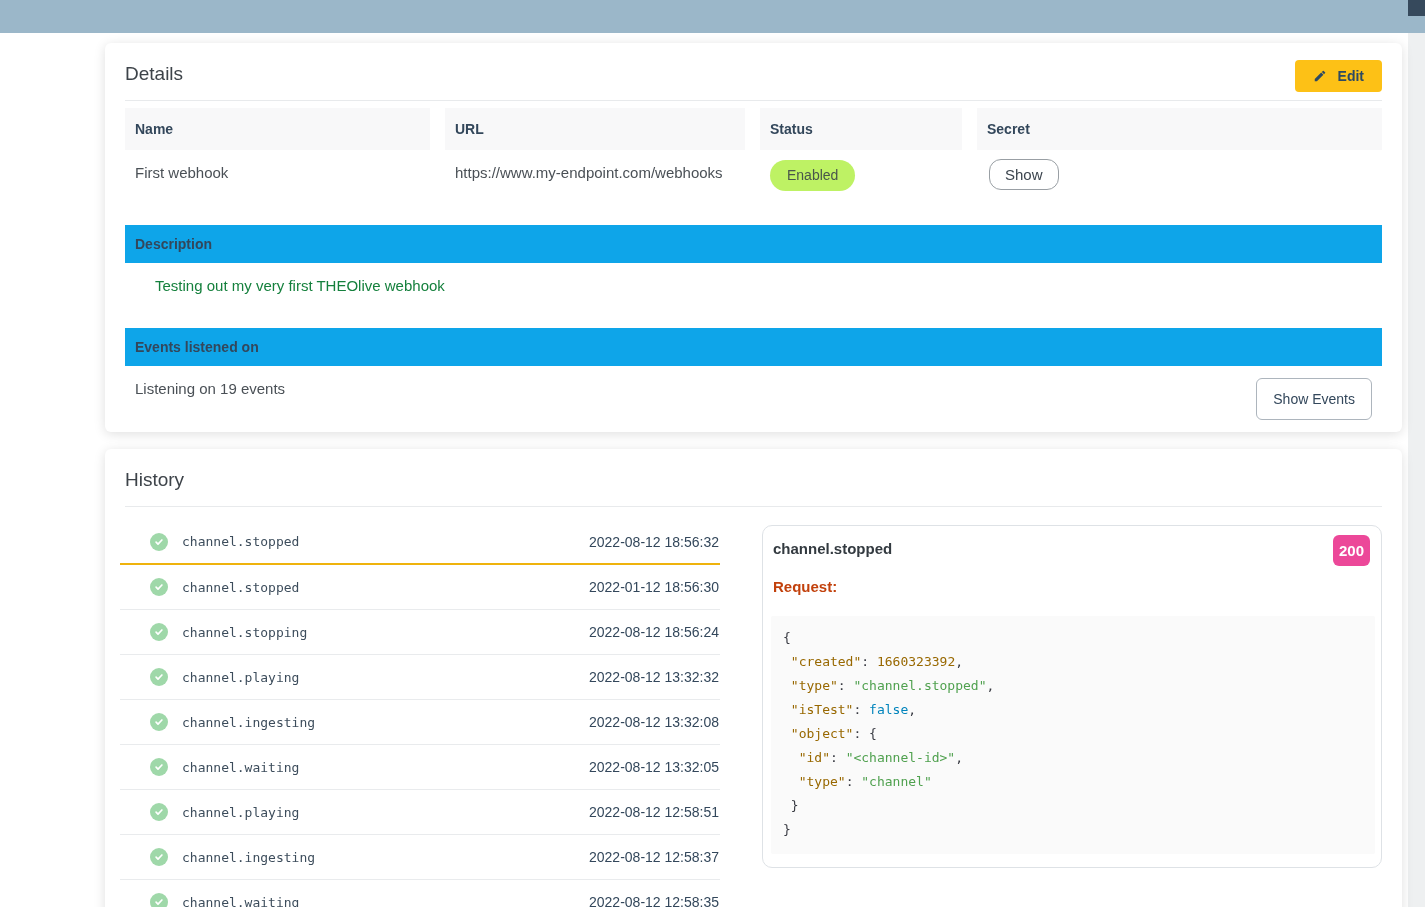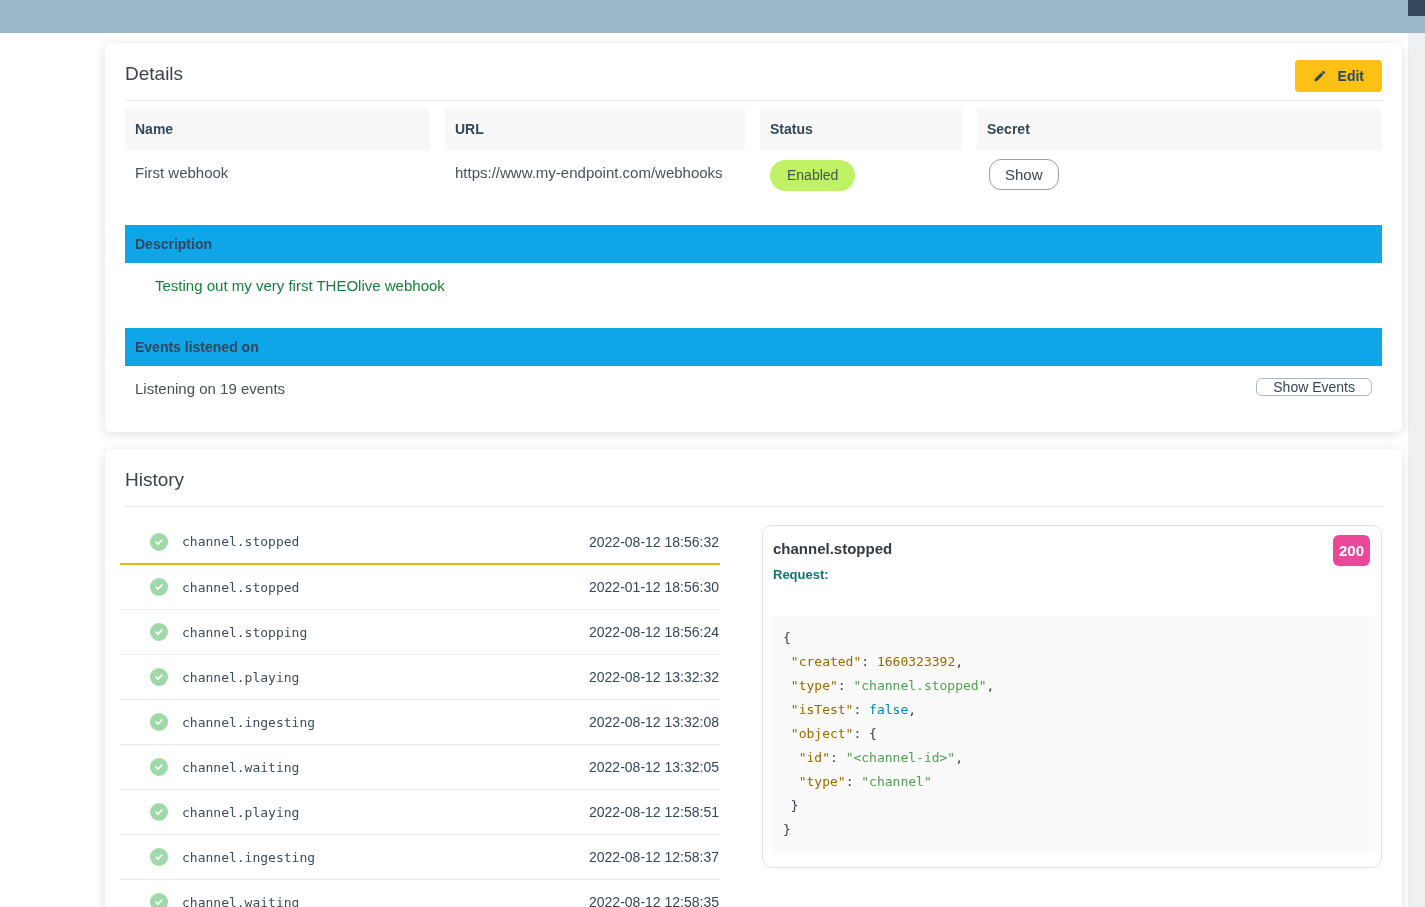--- a/index.html
+++ b/index.html
@@ -38,21 +38,21 @@
     background:#0ea5e9; padding-left:10px; font-size:14px; font-weight:700; color:#33475b; }
   .desc-band { top:182px; }
   .desc-val { position:absolute; left:30px; top:234px; font-size:15px; color:#15803d;margin-left:20px; }
   .events-band { top:285px; }
   .events-val { position:absolute; left:30px; top:337px; font-size:15px; color:#4a5056; }
 
   .pill { display:inline-block; height:31px; line-height:31px; padding:0 17px;
     background:#bef264; border-radius:16px; font-size:14px; color:#49564b; }
   .show-btn { height:31px; padding:0 15px; background:#fff; border:1px solid #999fa4;
     border-radius:12px; font-family:inherit; font-size:15px; color:#3c454e; cursor:pointer; }
-  .show-events-btn { position:absolute; right:30px; top:335px; height:18px; padding:0 16px;
+  .show-events-btn { position:absolute; right:30px; top:335px; height:42px; padding:0 16px;
     background:#fff; border:1px solid #adb5bd; border-radius:6px; font-family:inherit;
     font-size:14px; color:#33475b; cursor:pointer; }
 
   
   .event-list { position:absolute; left:15px; top:71px; width:600px; }
   .hrow { position:relative; height:45px; display:flex; align-items:center;
     border-bottom:1px solid #e9ebed; cursor:pointer; }
   .hrow.selected { border-bottom:2px solid #efb30d; }
   .chk { position:absolute; left:30px; width:18px; height:18px; border-radius:50%;
     background:#9fd8a9; display:flex; align-items:center; justify-content:center; }
@@ -60,21 +60,21 @@
   .ev { position:absolute; left:62px; font-family:"DejaVu Sans Mono","Liberation Mono",monospace;
     font-size:13px; color:#3d4d5c; }
   .ts { position:absolute; right:1px; font-size:14px; color:#33475b; }
 
   
   .detail-panel { position:absolute; left:657px; top:76px; width:620px; height:343px;
     border:1px solid #dee2e6; border-radius:10px; background:#fff; }
   .detail-title { position:absolute; left:10px; top:14px; font-size:15px; font-weight:700; color:#333a40; }
   .code-badge { position:absolute; right:11px; top:9px; width:37px; height:31px; line-height:31px;
     text-align:center; background:#ec4899; border-radius:6px; color:#fff; font-size:15px; font-weight:700; }
-  .req-label { position:absolute; left:10px; top:41px; font-size:13px; font-weight:700; color:#0f766e; }
+  .req-label { position:absolute; left:10px; top:52px; font-size:15px; font-weight:700; color:#c2410c; }
   .code-block { position:absolute; left:8px; top:90px; width:604px; height:238px;
     background:#fafafa; border-radius:2px; padding:10px 12px; overflow:hidden;
     font-family:"DejaVu Sans Mono","Liberation Mono",monospace; font-size:13px; line-height:24px;
     color:#383a42; white-space:pre; }
   .tok-p { color:#383a42; }
   .tok-k { color:#986801; }
   .tok-n { color:#986801; }
   .tok-s { color:#50a14f; }
   .tok-b { color:#0184bc; }
 </style>

